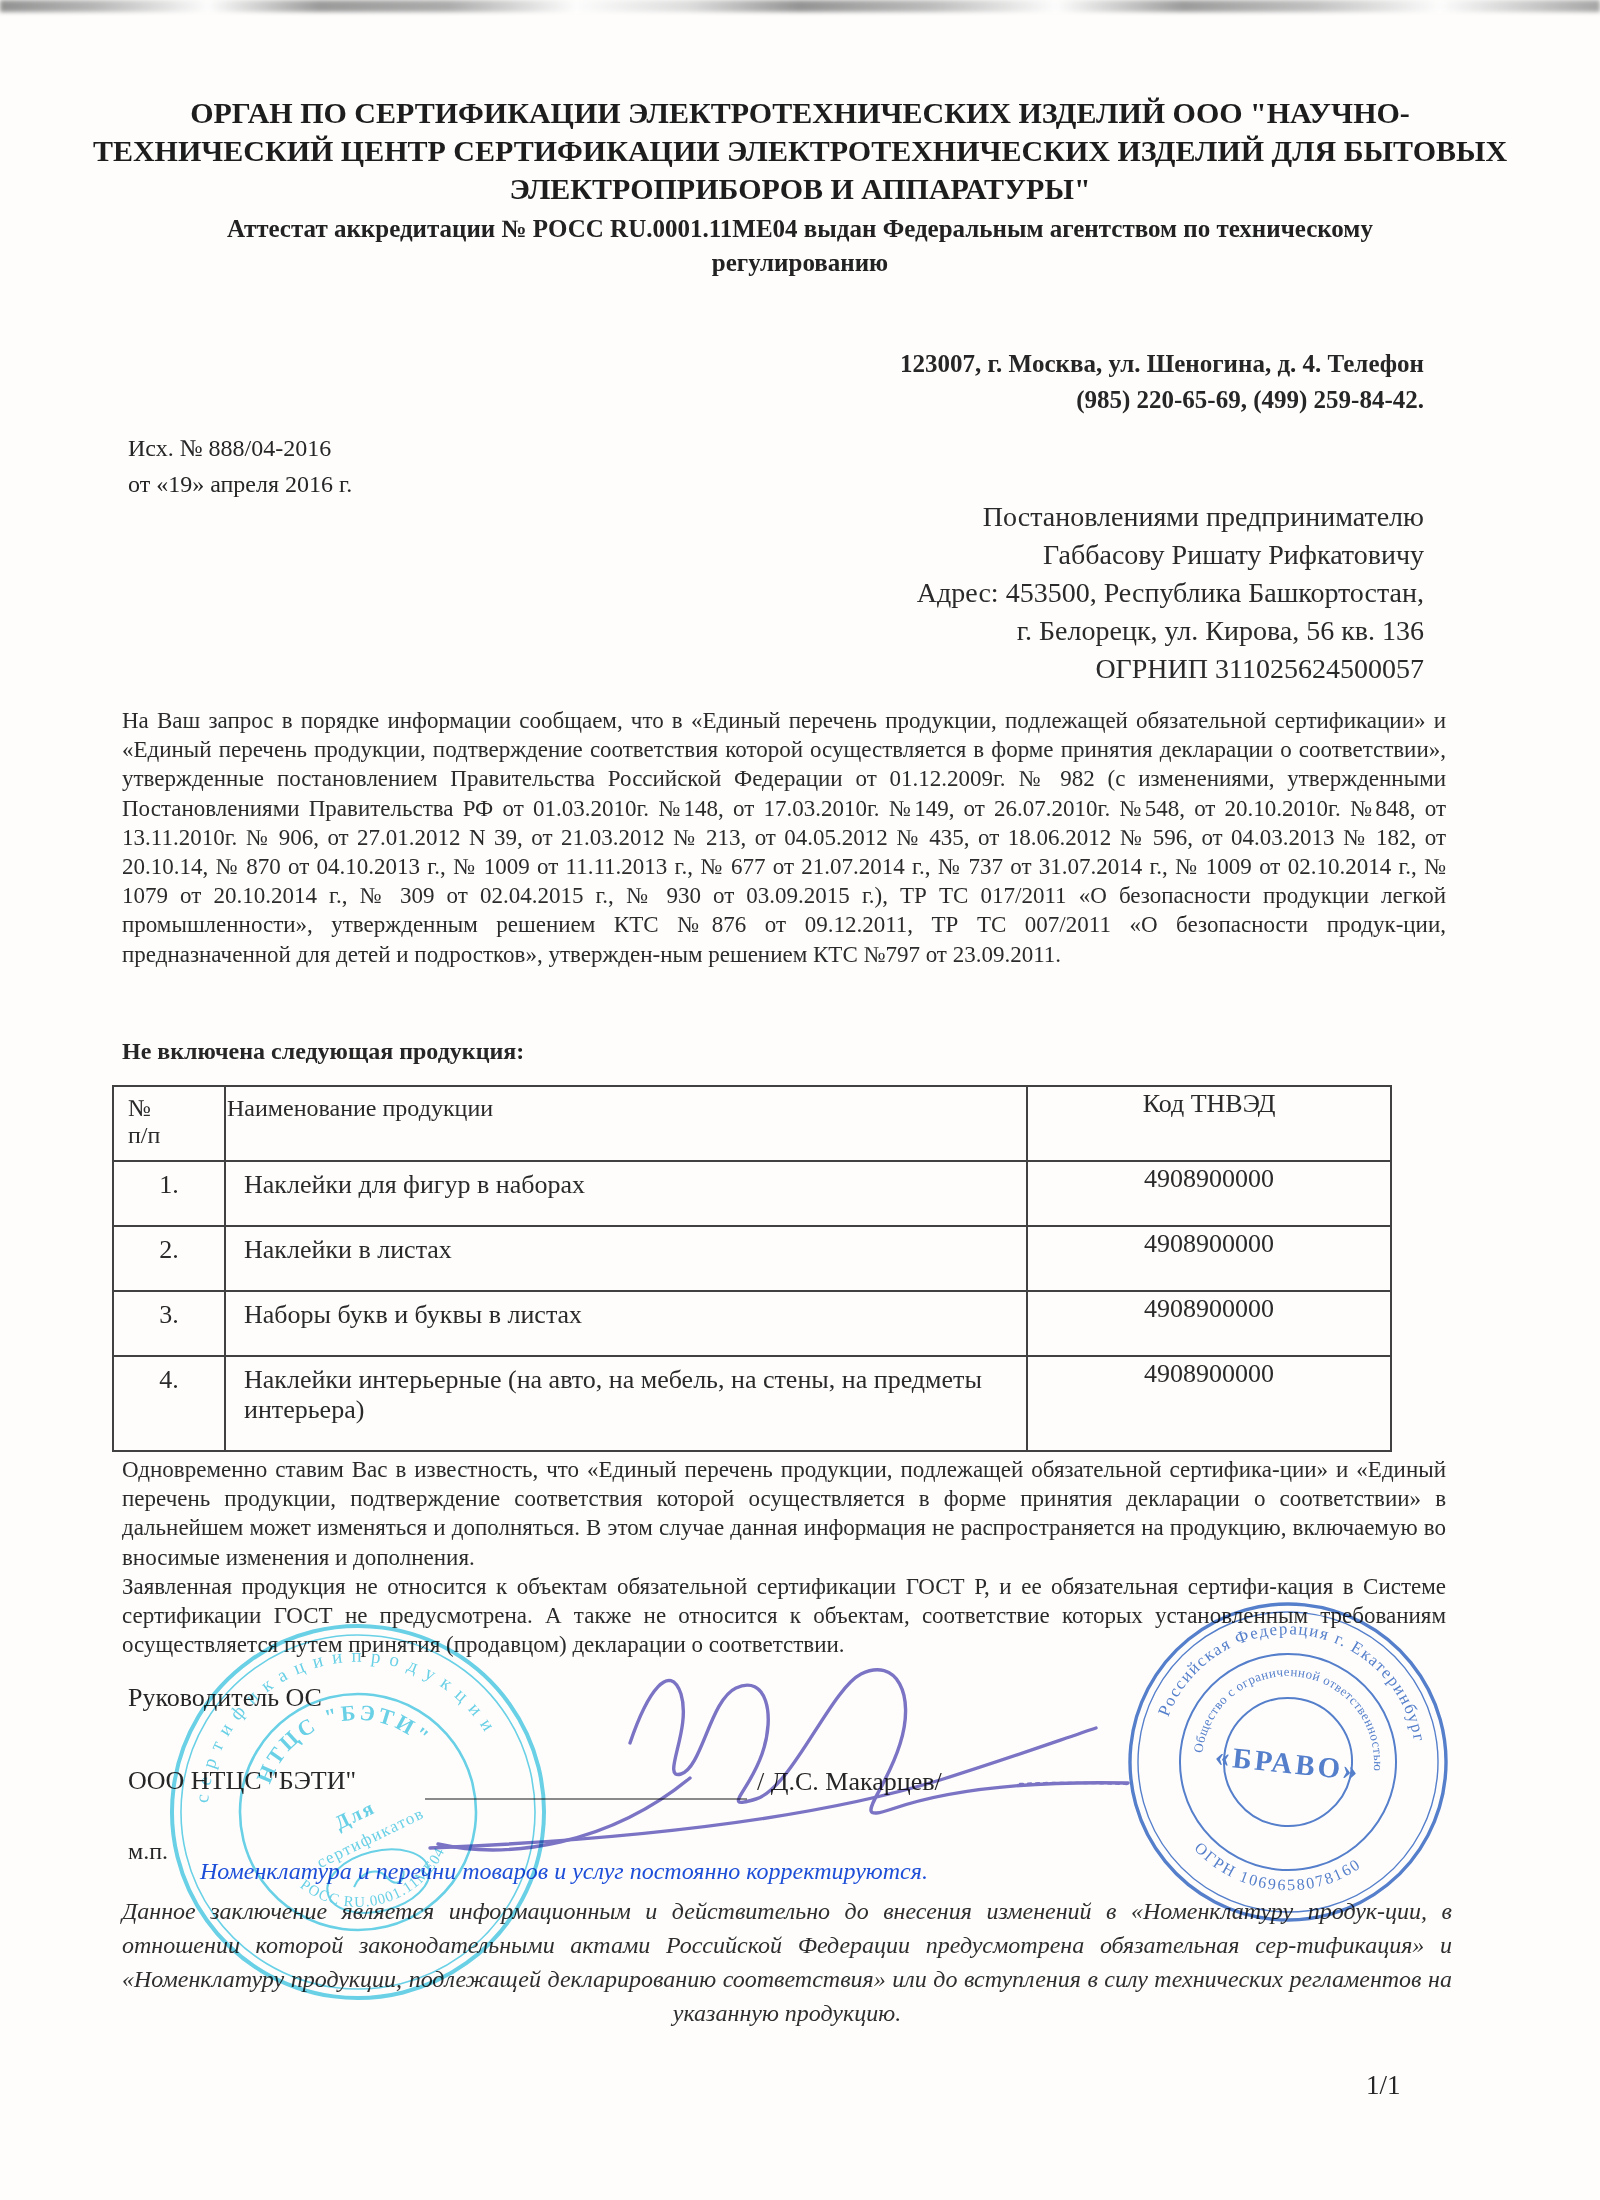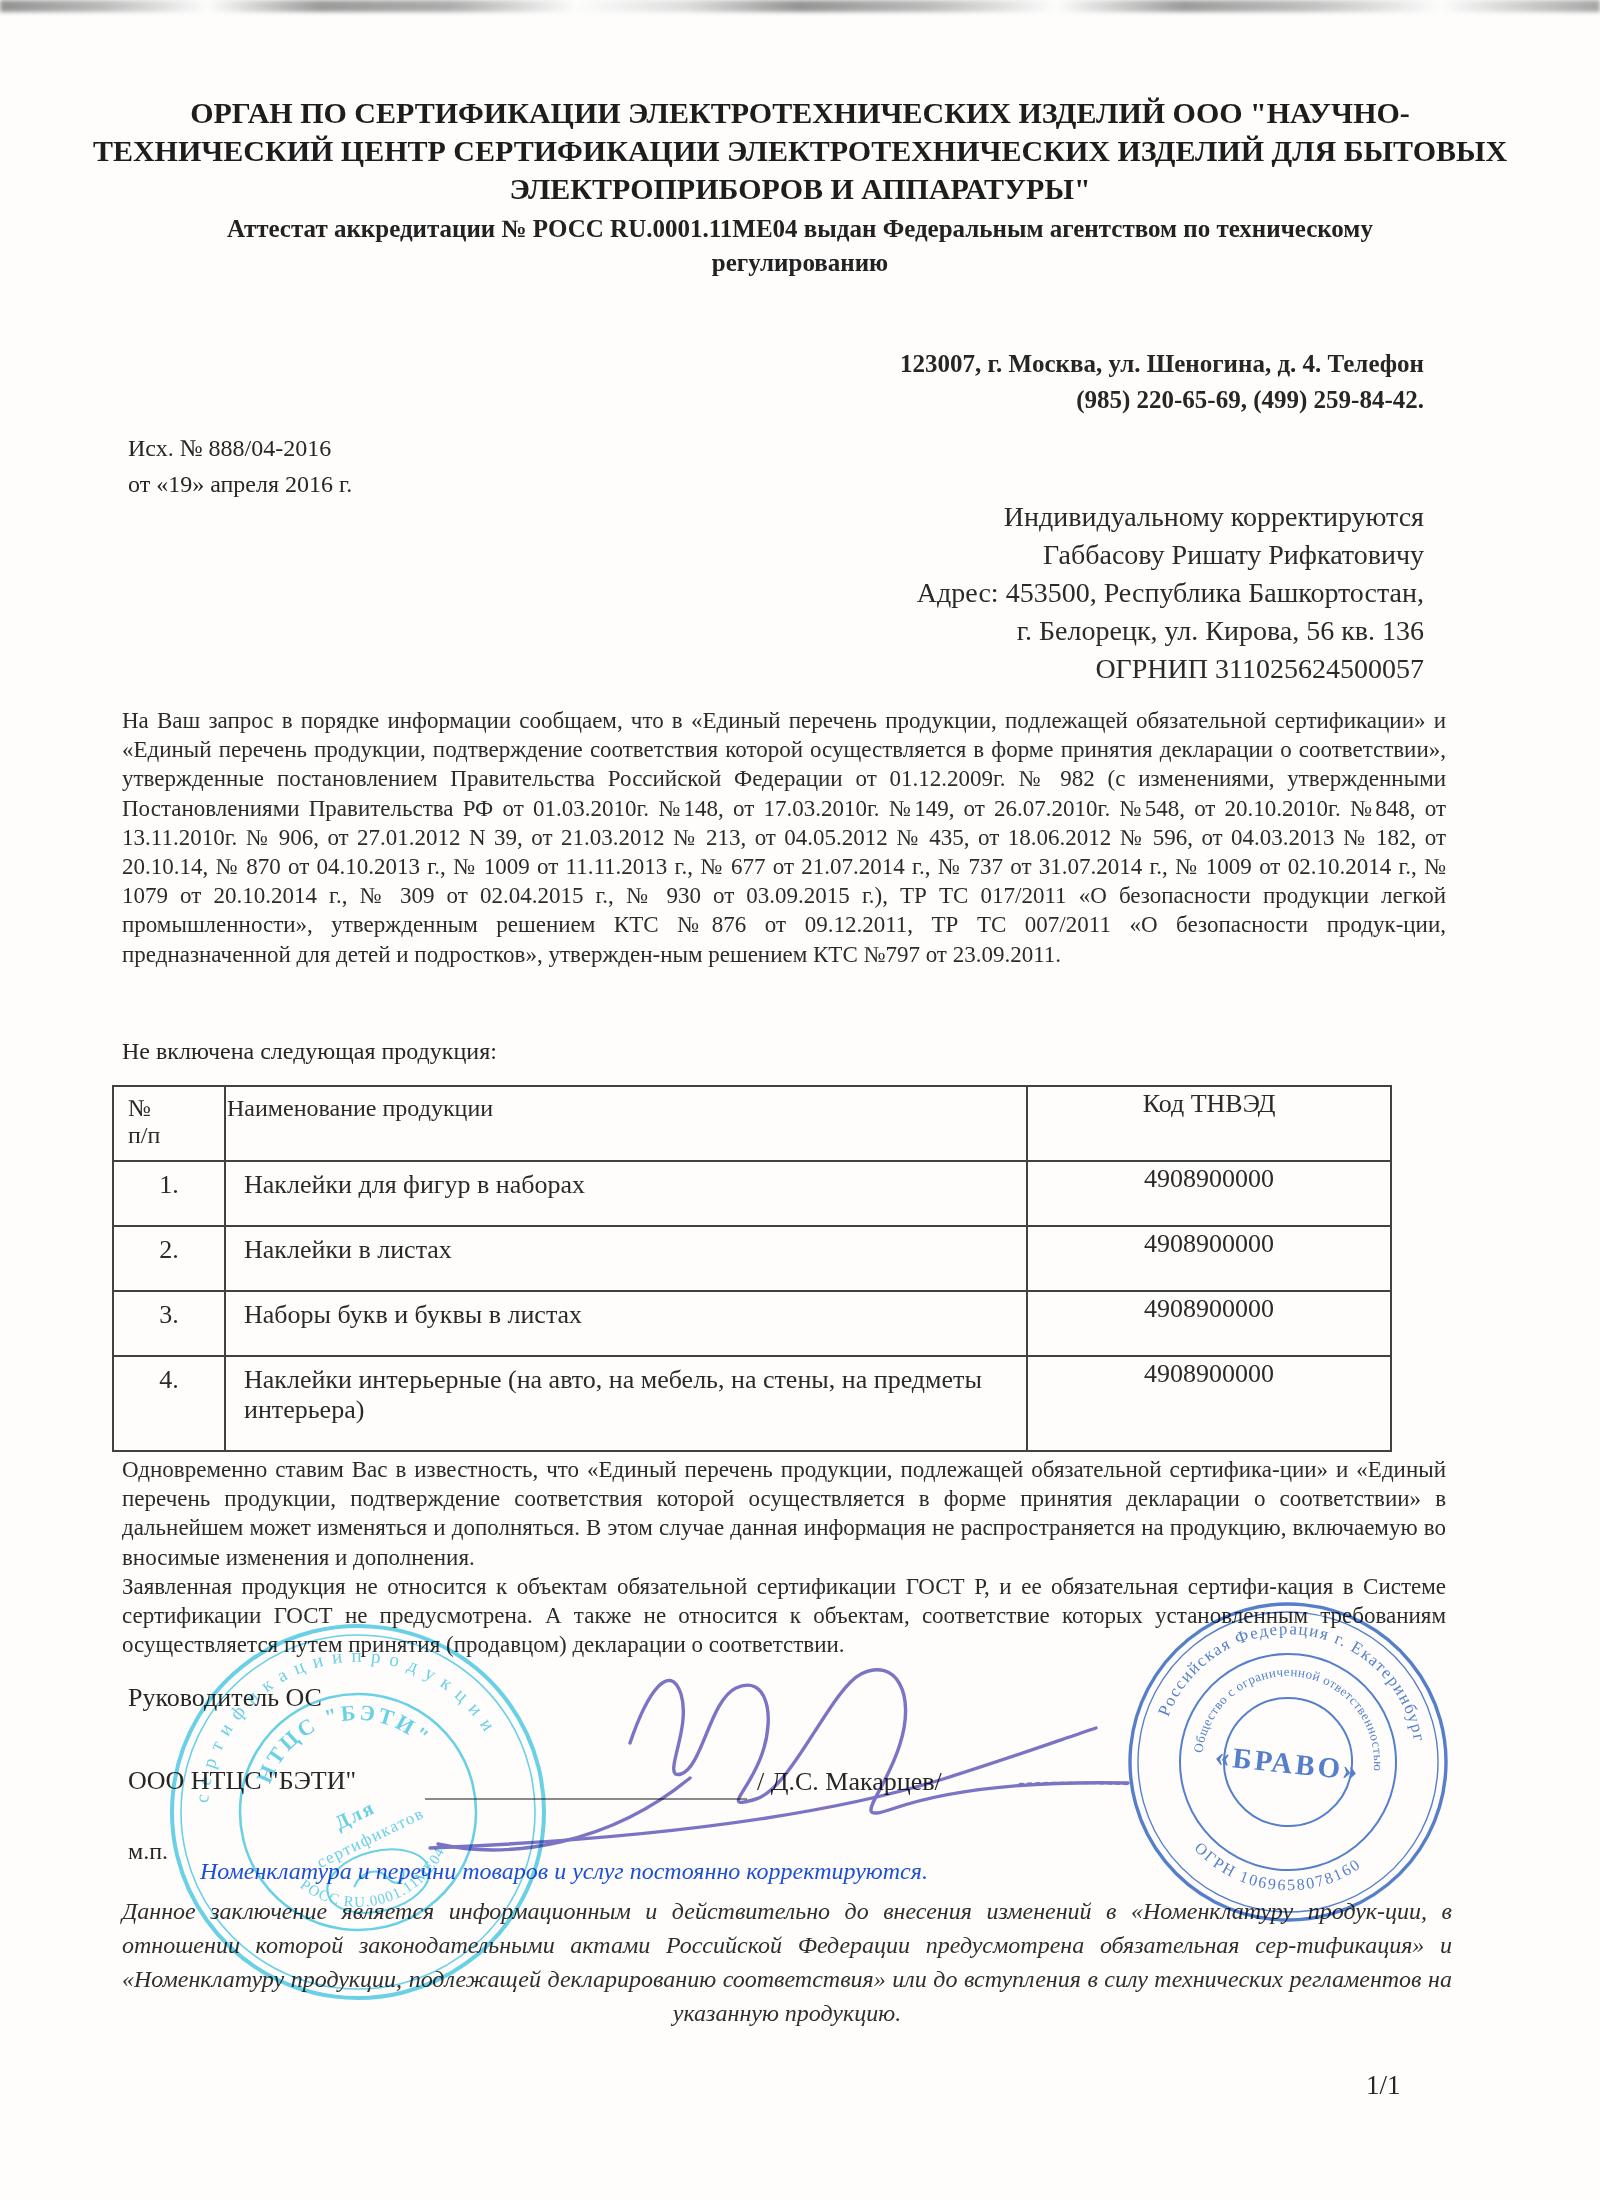--- a/index.html
+++ b/index.html
@@ -30,21 +30,21 @@
   .outgoing { position:absolute; top:430px; left:128px; font-size:24px; line-height:36px; }
   .recipient {
     position:absolute; top:498px; right:176px; width:940px;
     text-align:right; font-size:28px; line-height:38px; color:#2a2a2a;
   }
   .para {
     position:absolute; left:122px; width:1324px;
     font-size:23px; line-height:29.2px; text-align:justify; color:#2b2b2b;
   }
   .para1 { top:706px; }
-  .not-included { position:absolute; top:1038px; left:122px; font-size:24px; }
+  .not-included { position:absolute; top:1038px; left:122px; font-size:24px;font-weight:bold; }
   table.products {
     position:absolute; top:1085px; left:112px; width:1256px;
     border-collapse:collapse; table-layout:fixed; font-size:26px; color:#2a2a2a;
   }
   table.products th, table.products td { border:2px solid #414141; vertical-align:top; }
   th.col-num, td.cell-num { width:96px; text-align:left; padding:8px 0 0 14px; font-weight:normal; }
   td.cell-num { text-align:center; padding-left:0; }
   th.col-name, td.cell-name { width:798px; }
   th.col-name { text-align:left; padding-top:8px; font-weight:normal; font-size:24px; }
   td.cell-name { padding:8px 14px 0 18px;margin-top:13px; }
@@ -86,21 +86,21 @@
     <div>123007, г. Москва, ул. Шеногина, д. 4. Телефон</div>
     <div>(985) 220-65-69, (499) 259-84-42.</div>
   </div>
 
   <div class="outgoing">
     <div>Исх. № 888/04-2016</div>
     <div>от  «19» апреля 2016 г.</div>
   </div>
 
   <div class="recipient">
-    <div>Индивидуальному корректируются</div>
+    <div>Постановлениями предпринимателю</div>
     <div>Габбасову Ришату Рифкатовичу</div>
     <div>Адрес: 453500, Республика Башкортостан,</div>
     <div>г. Белорецк, ул. Кирова, 56 кв. 136</div>
     <div>ОГРНИП 311025624500057</div>
   </div>
 
   <div class="para para1"> На Ваш запрос в порядке информации сообщаем, что в «Единый перечень продукции, подлежащей обязательной сертификации» и «Единый перечень продукции, подтверждение соответствия которой осуществляется в форме принятия декларации о соответствии», утвержденные постановлением Правительства Российской Федерации от 01.12.2009г. № 982 (с изменениями, утвержденными Постановлениями Правительства РФ от 01.03.2010г. №148, от 17.03.2010г. №149, от 26.07.2010г. №548, от 20.10.2010г. №848, от 13.11.2010г. № 906, от 27.01.2012 N 39, от 21.03.2012 № 213, от 04.05.2012 № 435, от 18.06.2012 № 596, от 04.03.2013 № 182, от 20.10.14, № 870 от 04.10.2013 г., № 1009 от 11.11.2013 г., № 677 от 21.07.2014 г., № 737 от 31.07.2014 г., № 1009 от 02.10.2014 г., № 1079 от 20.10.2014 г., № 309 от 02.04.2015 г., № 930 от 03.09.2015 г.), ТР ТС 017/2011 «О безопасности продукции легкой промышленности», утвержденным решением КТС №876 от 09.12.2011, ТР ТС 007/2011 «О безопасности продук-ции, предназначенной для детей и подростков», утвержден-ным решением КТС №797 от 23.09.2011.</div>
 
   <div class="not-included">Не включена следующая продукция:</div>
 

